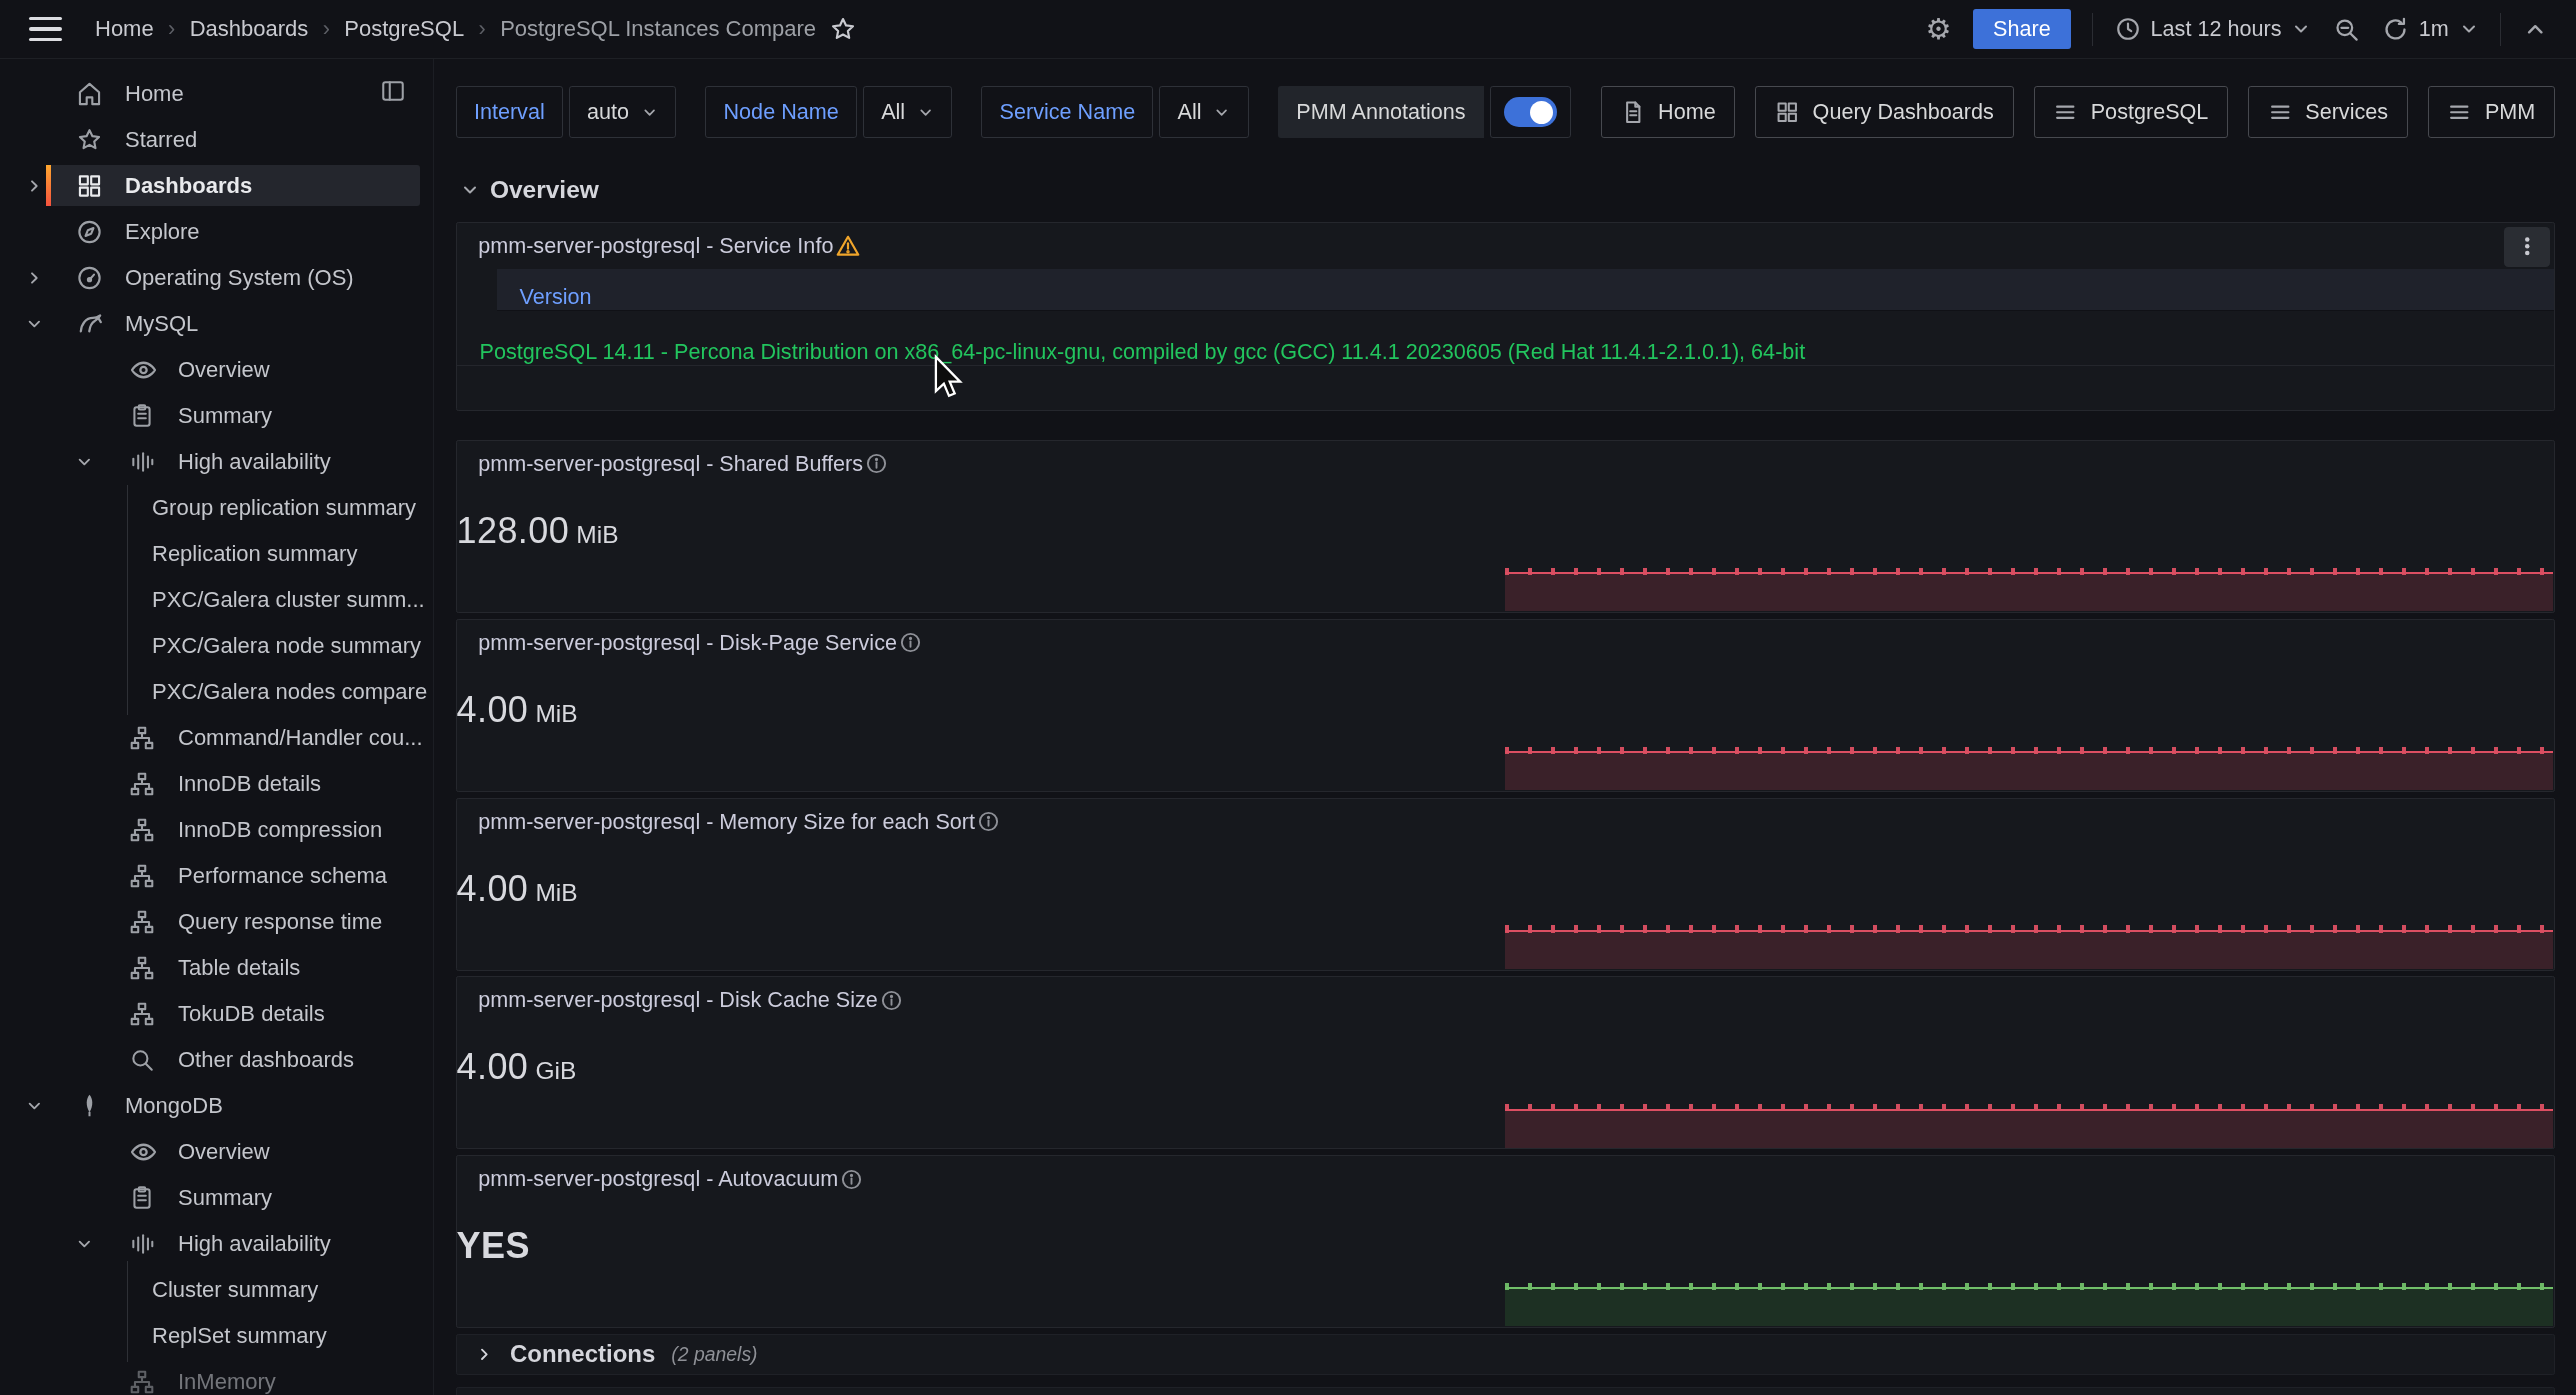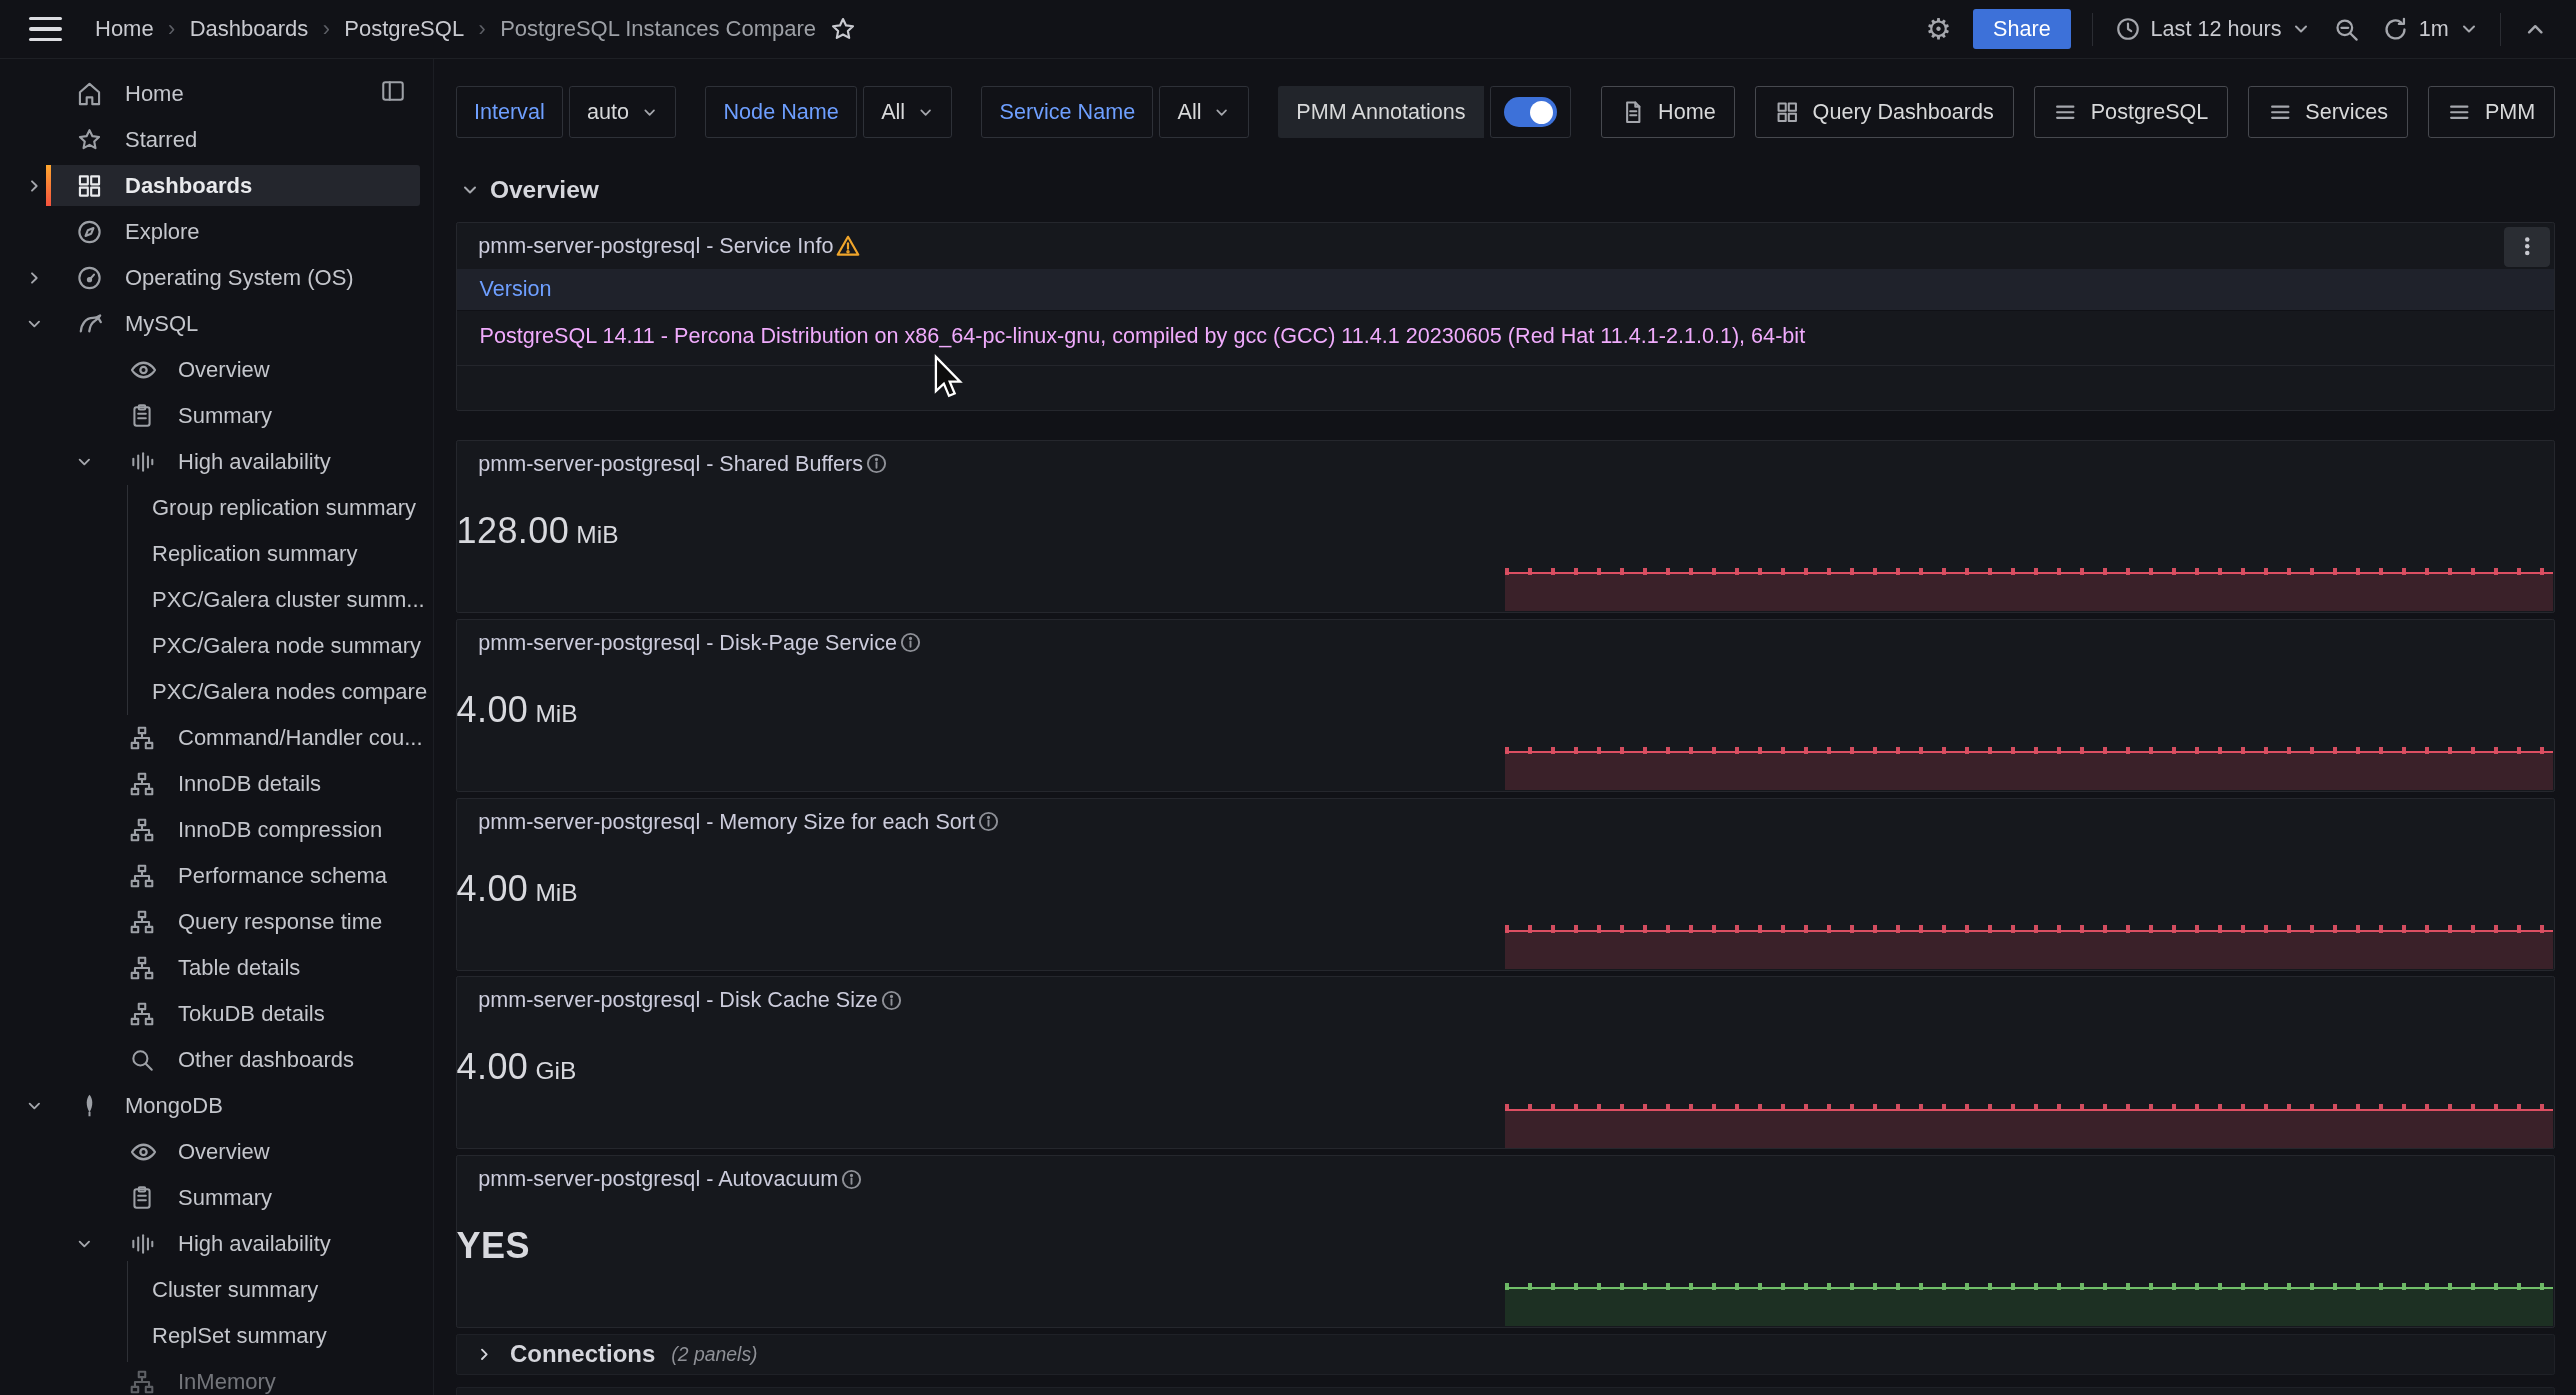--- a/index.html
+++ b/index.html
@@ -74,24 +74,24 @@
 
   .section-head { display:flex; align-items:center; gap:10px; margin:29px 0 0 4.3px;
     font-size:24.5px; font-weight:600; color:#d5d6dc; height:29px; cursor:pointer; }
 
   .panel { position:relative; background:#16181d; border:0.7px solid #25272d; border-radius:2.2px; }
   .panel-header { height:46px; display:flex; align-items:center; gap:2px; padding:0 21.6px;
     font-size:21.6px; font-weight:500; color:#ccccdc; }
   .kebab { position:absolute; top:3.6px; right:3.6px; width:46px; height:40px; background:#2a2d33;
     border-radius:4.3px; display:flex; align-items:center; justify-content:center; cursor:pointer; }
   .p-service { height:189px; margin-top:17.3px; margin-bottom:29px; }
-  .tbl-head { height:42px; background:#1f222b; display:flex; align-items:center; padding:0 23px;
-    font-size:21.6px; font-weight:500; color:#6e9fff; border-bottom:0.7px solid #101116; }
-  .tbl-row { height:55px; display:flex; align-items:flex-start; padding:12px 23px; font-size:21.6px;
-    color:#f0abfc; border-bottom:0.7px solid #24262c; }
+  .tbl-head { height:42px; background:#1f222b; display:flex; align-items:flex-end; padding:0 23px;
+    font-size:21.6px; font-weight:500; color:#6e9fff; border-bottom:0.7px solid #101116;margin-left:40px; }
+  .tbl-row { height:55px; display:flex; align-items:flex-end; padding:0 23px; font-size:21.6px;
+    color:#22c55e; border-bottom:0.7px solid #24262c; }
   .p-stat { height:173px; margin-bottom:5.8px; }
   .stat-value { position:absolute; left:0; right:0; top:69px; text-align:left; color:#d8d9de; }
   .stat-value .num { font-size:36px; font-weight:500; letter-spacing:0.4px; }
   .stat-value .unit { font-size:24.5px; font-weight:500; margin-left:7.2px; }
   .stat-value.big { font-size:35px; font-weight:700; }
   .spark { position:absolute; left:50%; right:0.7px; bottom:0.7px; height:39px; }
   .spark.red { background:#3a2129; border-top:2.9px solid #dc4f62; }
   .spark.green { background:#1d3023; border-top:2.9px solid #71bf69; }
   .spark::after { content:""; position:absolute; left:0; right:0; top:-6.5px; height:7.2px;
     background-image:repeating-linear-gradient(90deg, var(--line) 0 4.3px, transparent 4.3px 23px); opacity:.95; }

